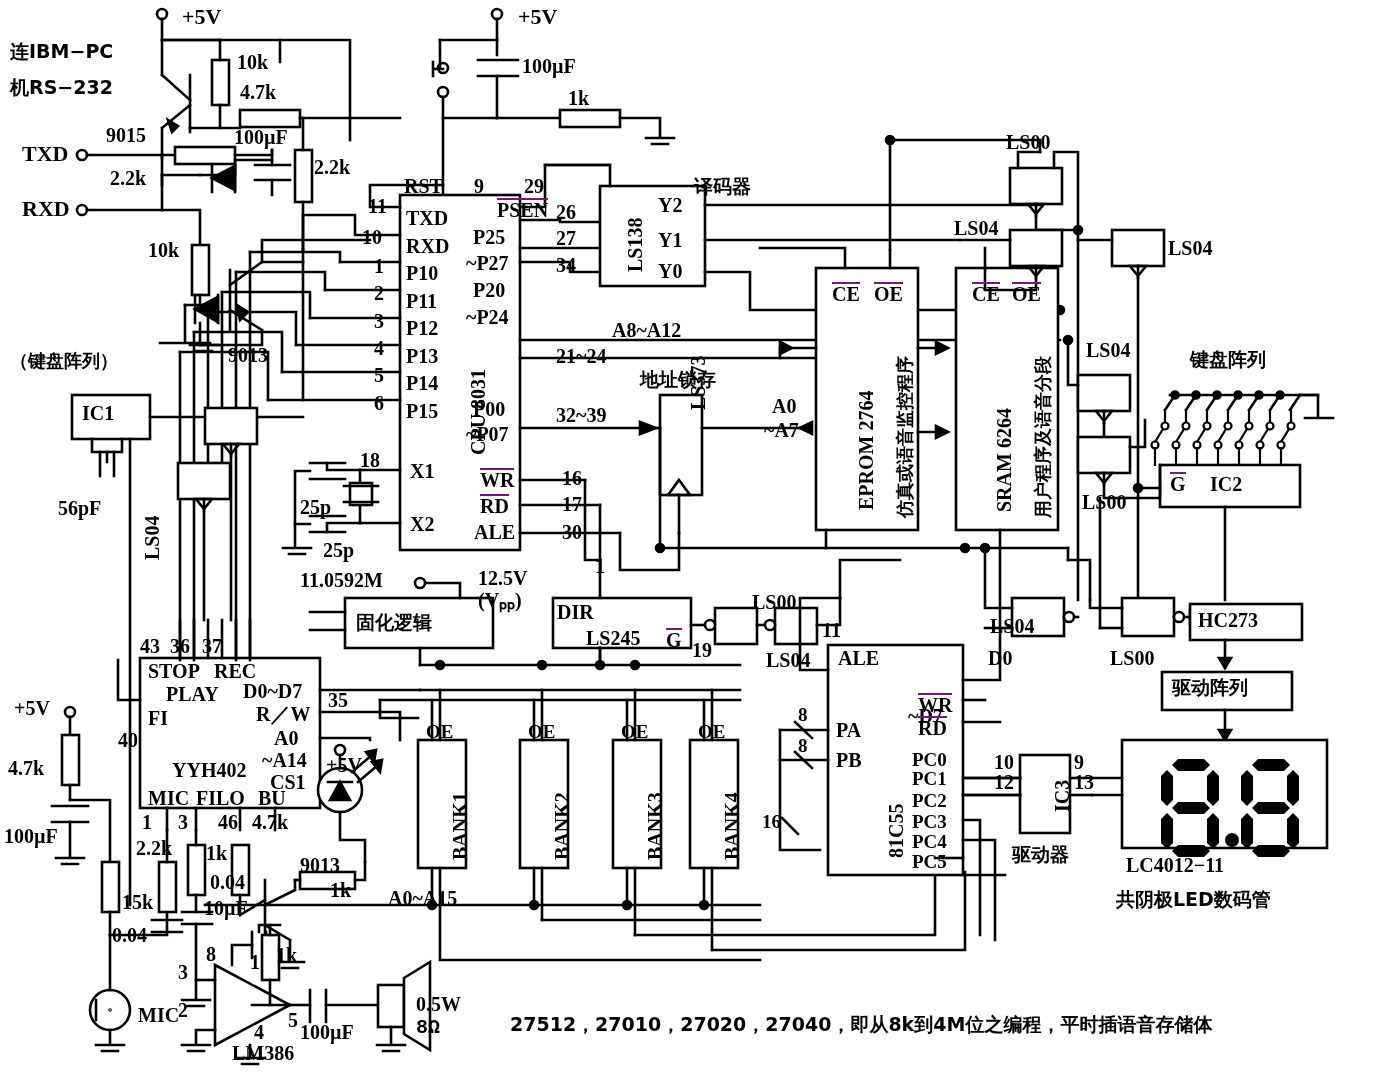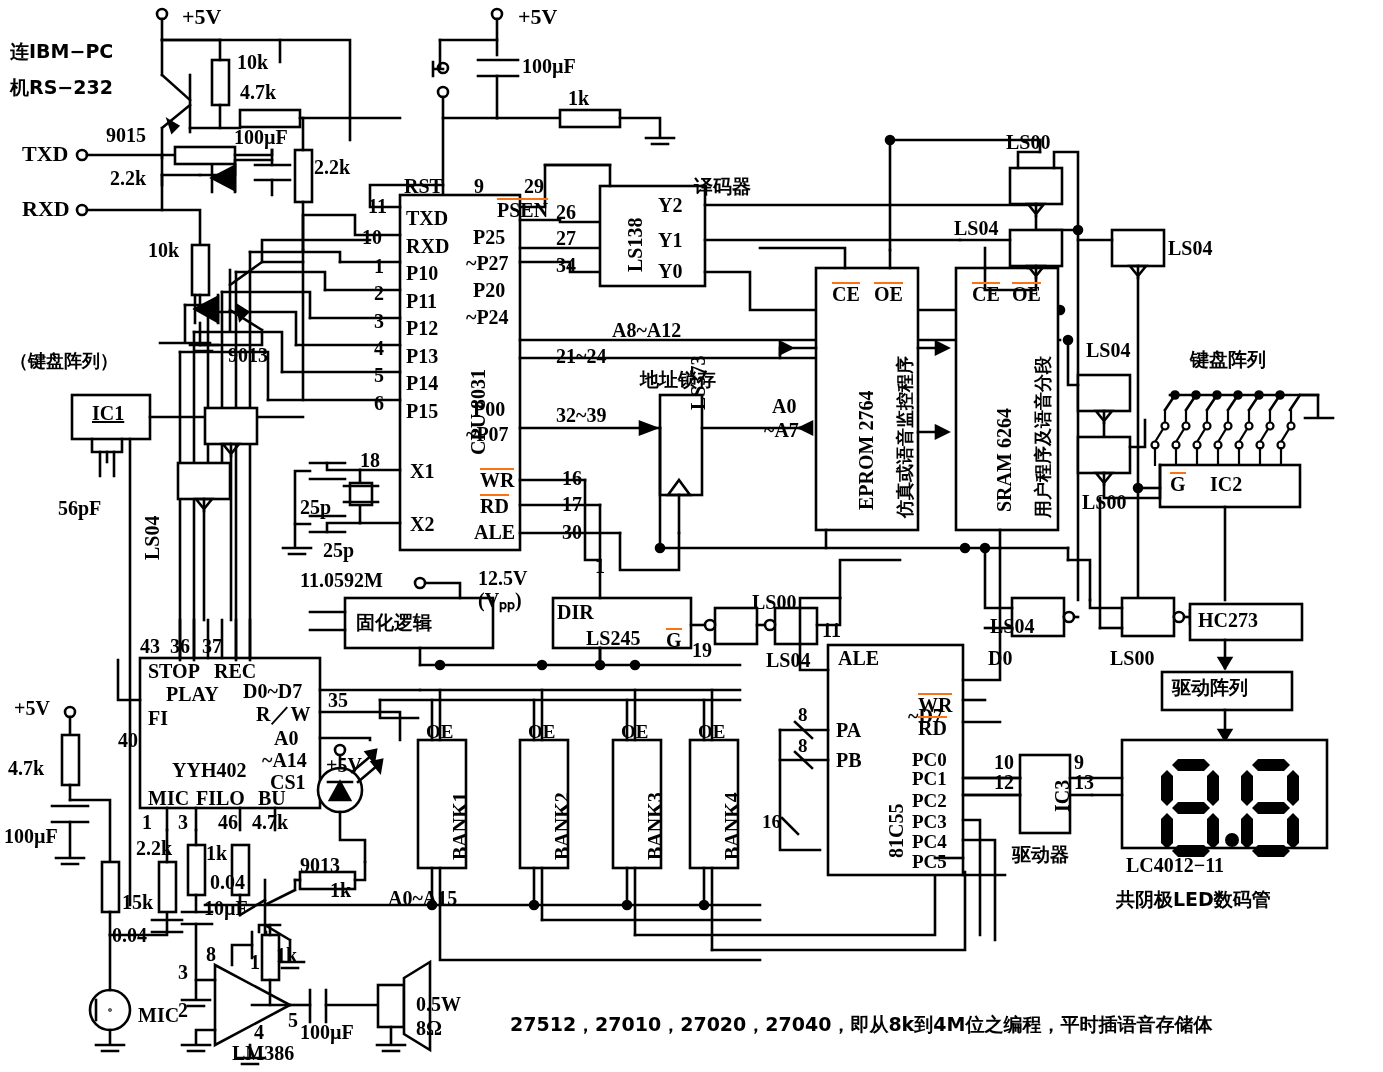--- a/index.html
+++ b/index.html
@@ -8,21 +8,21 @@
   #sheet{position:relative;width:1383px;height:1072px;background:#fff;overflow:hidden;}
   #sheet svg{position:absolute;left:0;top:0;}
   .lbl{position:absolute;font-family:"Liberation Serif",serif;color:#000;white-space:nowrap;line-height:1;}
   .cn{font-family:"DejaVu Sans","Liberation Sans",sans-serif;font-weight:bold;}
   .f20{font-size:20px;}
   .f19{font-size:19px;}
   .f18{font-size:18px;}
   .f22{font-size:22px;}
   .b{font-weight:bold;}
   .vt{transform:rotate(-90deg);transform-origin:left top;}
-  .ovl{border-top:2px solid #f97316;display:inline-block;padding-top:0px;line-height:1.05;}
+  .ovl{border-top:2px solid #701a75;display:inline-block;padding-top:0px;line-height:1.05;}
   .cap{position:absolute;font-family:"DejaVu Sans","Liberation Sans",sans-serif;font-weight:bold;font-size:19px;color:#000;white-space:nowrap;}
 </style>
 </head>
 <body>
 
 <div id="sheet">
 
 <svg width="1383" height="1072" viewBox="0 0 1383 1072">
   <g stroke="#000" fill="none" stroke-width="2.6" stroke-linecap="square">
 
@@ -585,21 +585,21 @@
 <div class="lbl f20 b" style="left:1126px;top:855px;">LC4012−11</div>
 <div class="lbl cn f19" style="left:1116px;top:890px;">共阴极LED数码管</div>
 <div class="lbl f20 b vt" style="left:1052px;top:812px;">IC3</div>
 <div class="lbl cn f19" style="left:1012px;top:845px;">驱动器</div>
 <div class="lbl f20 b" style="left:994px;top:752px;">10</div>
 <div class="lbl f20 b" style="left:994px;top:772px;">12</div>
 <div class="lbl f20 b" style="left:1074px;top:752px;">9</div>
 <div class="lbl f20 b" style="left:1074px;top:772px;">13</div>
 
 <div class="lbl cn f18" style="left:10px;top:352px;">（键盘阵列）</div>
-<div class="lbl f20 b" style="left:92px;top:403px;text-decoration:underline;">IC1</div>
+<div class="lbl f20 b" style="left:82px;top:403px;">IC1</div>
 <div class="lbl f20 b" style="left:58px;top:498px;">56pF</div>
 <div class="lbl f20 b vt" style="left:142px;top:560px;">LS04</div>
 
 <div class="lbl f20 b" style="left:360px;top:450px;">18</div>
 <div class="lbl f20 b" style="left:300px;top:497px;">25p</div>
 <div class="lbl f20 b" style="left:323px;top:540px;">25p</div>
 <div class="lbl f20 b" style="left:300px;top:570px;">11.0592M</div>
 <div class="lbl f20 b" style="left:478px;top:568px;">12.5V</div>
 <div class="lbl f20 b" style="left:478px;top:590px;">(Vₚₚ)</div>
 <div class="lbl cn f19" style="left:356px;top:613px;">固化逻辑</div>
@@ -645,21 +645,21 @@
 <div class="lbl f20 b" style="left:232px;top:1043px;">LM386</div>
 <div class="lbl f20 b" style="left:206px;top:944px;">8</div>
 <div class="lbl f20 b" style="left:178px;top:962px;">3</div>
 <div class="lbl f20 b" style="left:178px;top:1000px;">2</div>
 <div class="lbl f20 b" style="left:250px;top:952px;">1</div>
 <div class="lbl f20 b" style="left:254px;top:1022px;">4</div>
 <div class="lbl f20 b" style="left:288px;top:1010px;">5</div>
 <div class="lbl f20 b" style="left:276px;top:945px;">1k</div>
 <div class="lbl f20 b" style="left:300px;top:1022px;">100µF</div>
 <div class="lbl f20 b" style="left:416px;top:994px;">0.5W</div>
-<div class="lbl f20 b" style="left:416px;top:1018px;">8Ω</div>
+<div class="lbl f20 b" style="left:416px;top:1018px;font-family:Liberation Mono, monospace;">8Ω</div>
 <div class="lbl f20 b" style="left:300px;top:855px;">9013</div>
 <div class="lbl f20 b" style="left:330px;top:880px;">1k</div>
 <div class="lbl f20 b" style="left:326px;top:755px;">+5V</div>
 
 <div class="lbl f20 b" style="left:388px;top:888px;">A0~A15</div>
 <div class="lbl f20 b vt" style="left:450px;top:860px;">BANK1</div>
 <div class="lbl f20 b vt" style="left:552px;top:860px;">BANK2</div>
 <div class="lbl f20 b vt" style="left:645px;top:860px;">BANK3</div>
 <div class="lbl f20 b vt" style="left:722px;top:860px;">BANK4</div>
 <div class="lbl f19 b" style="left:426px;top:722px;">OE</div>

